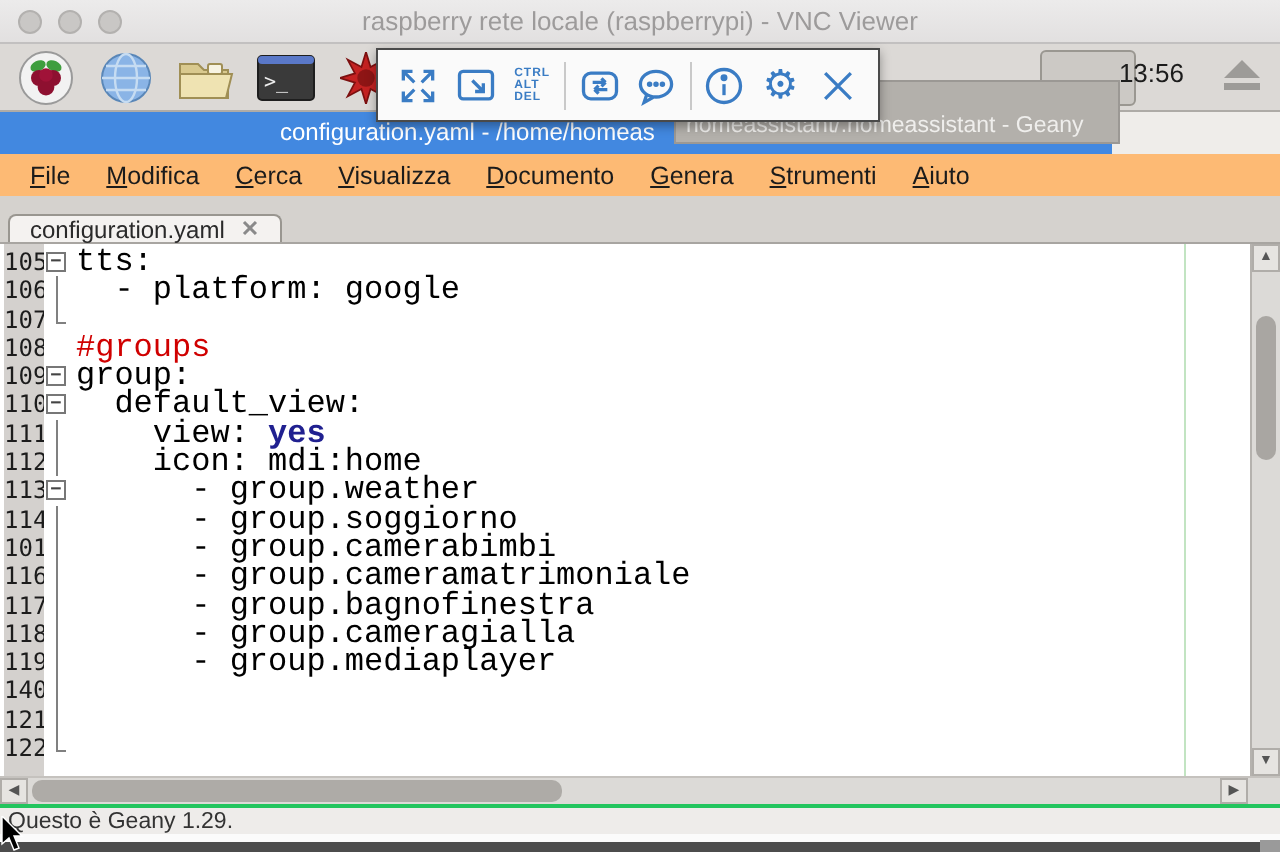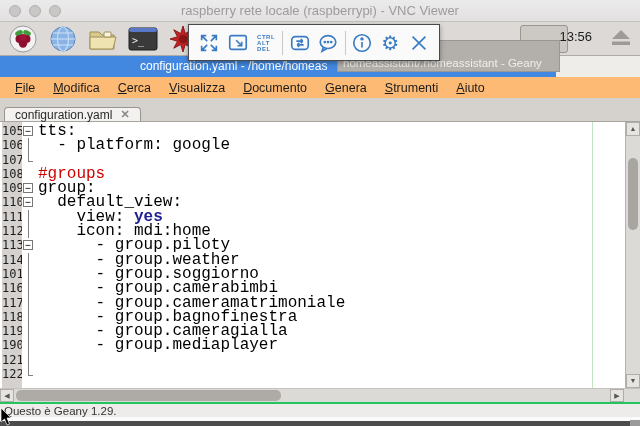--- a/index.html
+++ b/index.html
@@ -262,21 +262,21 @@
           <div class="ln">110</div>
           <div class="ln">111</div>
           <div class="ln">112</div>
           <div class="ln">113</div>
           <div class="ln">114</div>
           <div class="ln">101</div>
           <div class="ln">116</div>
           <div class="ln">117</div>
           <div class="ln">118</div>
           <div class="ln">119</div>
-          <div class="ln">190</div>
+          <div class="ln">140</div>
           <div class="ln">121</div>
           <div class="ln">122</div>
         </div>
       <div class="foldcol">
           <div class="fm">
             <span class="fbox">−</span>
           </div>
           <div class="fm fm-line"></div>
           <div class="fm fm-end"></div>
           <div class="fm"></div>
@@ -304,21 +304,20 @@
       <div class="codecol">
         <div class="longline"></div>
       <div class="cl"><span class="seg-p">tts:</span></div>
           <div class="cl"><span class="seg-p">  - platform: google</span></div>
           <div class="cl"> </div>
           <div class="cl"><span class="seg-c">#groups</span></div>
           <div class="cl"><span class="seg-p">group:</span></div>
           <div class="cl"><span class="seg-p">  default_view:</span></div>
           <div class="cl"><span class="seg-p">    view: </span><span class="seg-k">yes</span></div>
           <div class="cl"><span class="seg-p">    icon: mdi:home</span></div>
-          <div class="cl"><span class="seg-p">      - group.piloty</span></div>
           <div class="cl"><span class="seg-p">      - group.weather</span></div>
           <div class="cl"><span class="seg-p">      - group.soggiorno</span></div>
           <div class="cl"><span class="seg-p">      - group.camerabimbi</span></div>
           <div class="cl"><span class="seg-p">      - group.cameramatrimoniale</span></div>
           <div class="cl"><span class="seg-p">      - group.bagnofinestra</span></div>
           <div class="cl"><span class="seg-p">      - group.cameragialla</span></div>
           <div class="cl"><span class="seg-p">      - group.mediaplayer</span></div>
           <div class="cl"> </div>
         </div>
       <div class="vscroll">

